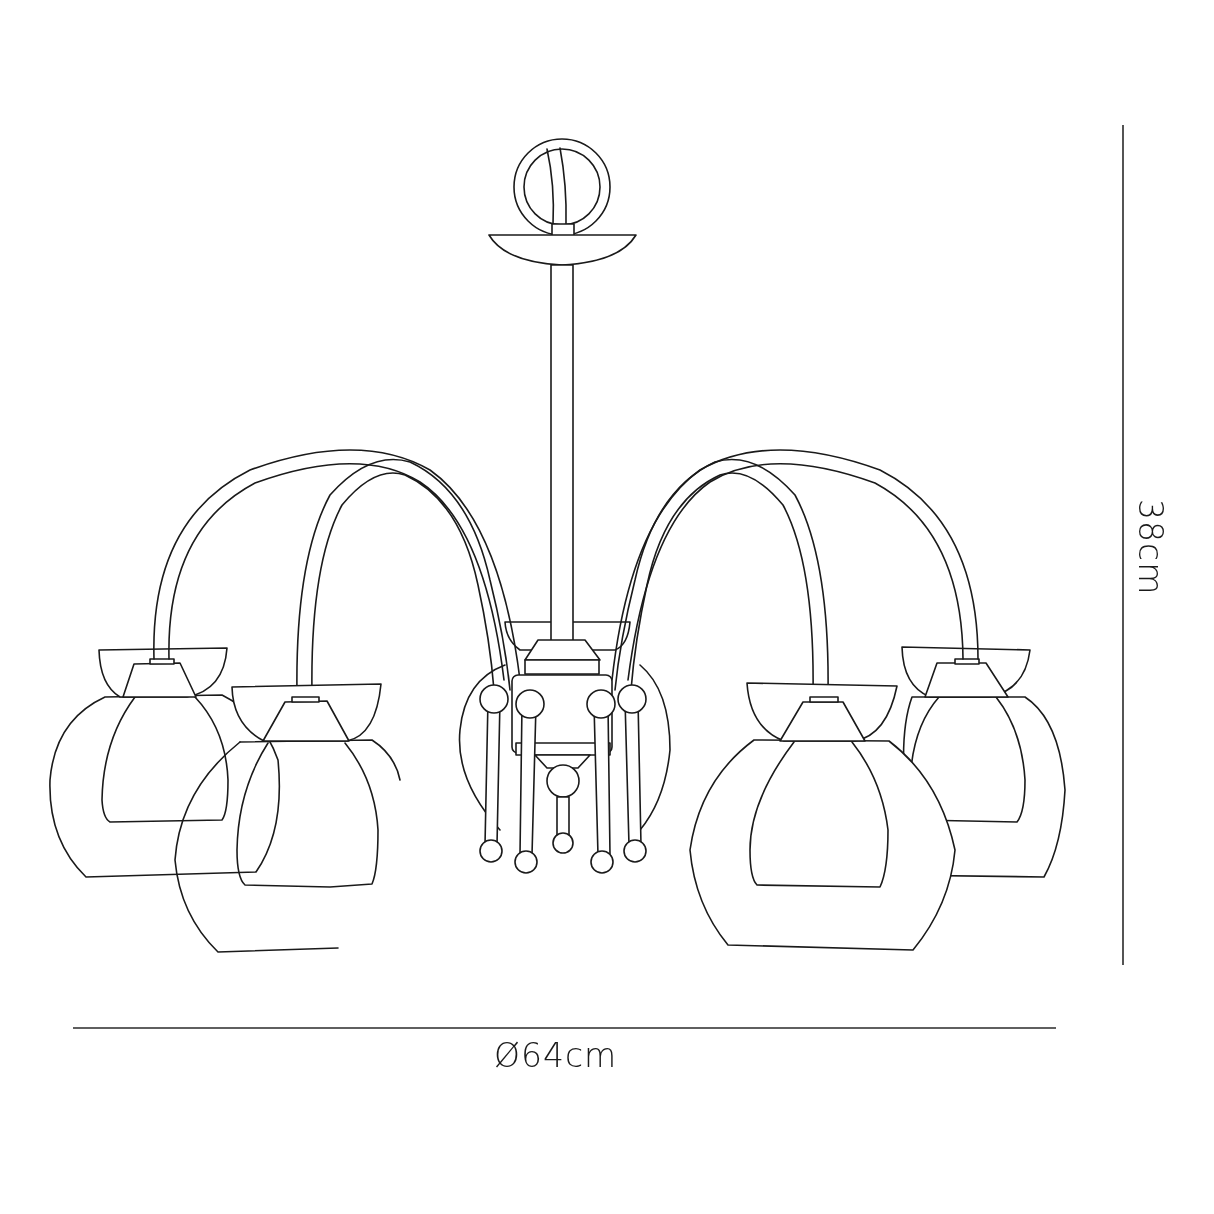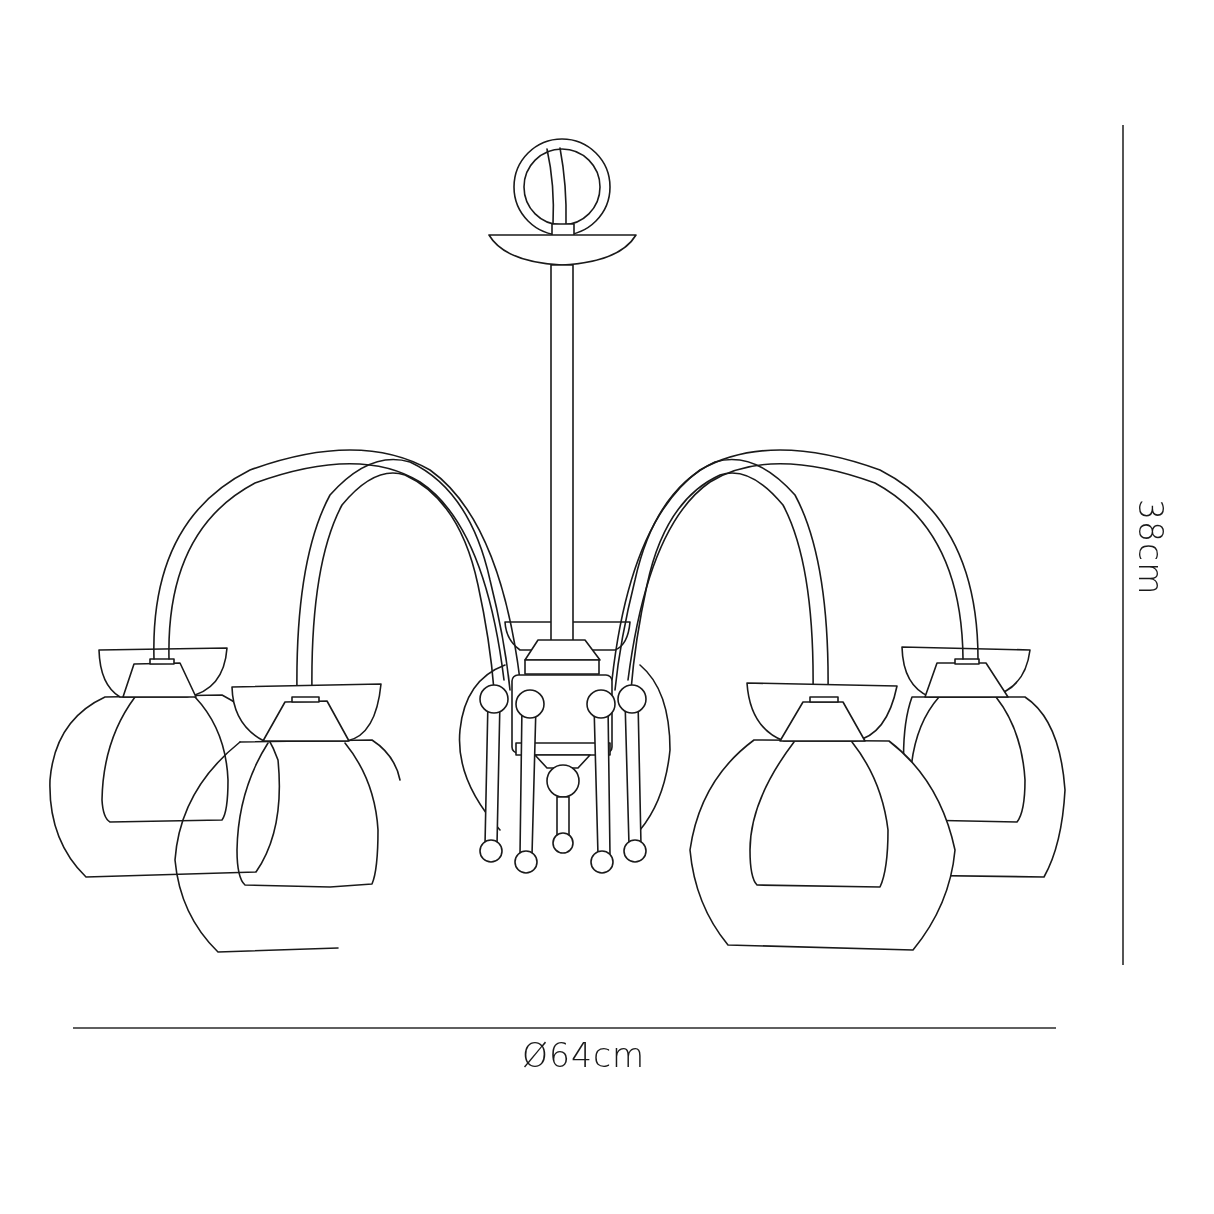--- a/index.html
+++ b/index.html
@@ -2,21 +2,21 @@
 <html><head>
 <meta charset="utf-8">
 <style>
   html, body { margin: 0; padding: 0; background: #ffffff; }
   body { width: 1214px; height: 1214px; position: relative; overflow: hidden; font-family: "DejaVu Sans", sans-serif; }
   #drawing { position: absolute; left: 0; top: 0; width: 1214px; height: 1214px; }
   .ln { fill: none; stroke: #1a1a1a; stroke-width: 1.6; stroke-linejoin: round; stroke-linecap: round; }
   .lnw { fill: #ffffff; stroke: #1a1a1a; stroke-width: 1.6; stroke-linejoin: round; }
   .dim { stroke: #2a2a2a; stroke-width: 1.6; fill: none; }
   .dim-label { position: absolute; color: #1a1a1a; font-family: "DejaVu Sans", sans-serif; font-weight: 300; font-size: 33px; letter-spacing: 1px; white-space: nowrap; }
-  #width-label { left: 522px; top: 1036px; }
+  #width-label { left: 494px; top: 1036px; }
   #height-label { left: 1120px; top: 527px; transform-origin: 0 0; transform: rotate(90deg) translate(-28px, -50px); }
 </style>
 </head>
 <body>
 
 <svg id="drawing" viewBox="0 0 1214 1214" xmlns="http://www.w3.org/2000/svg">
 
   <line class="dim" x1="73" y1="1028" x2="1056" y2="1028"></line>
   <line class="dim" x1="1123" y1="125" x2="1123" y2="965"></line>
 

